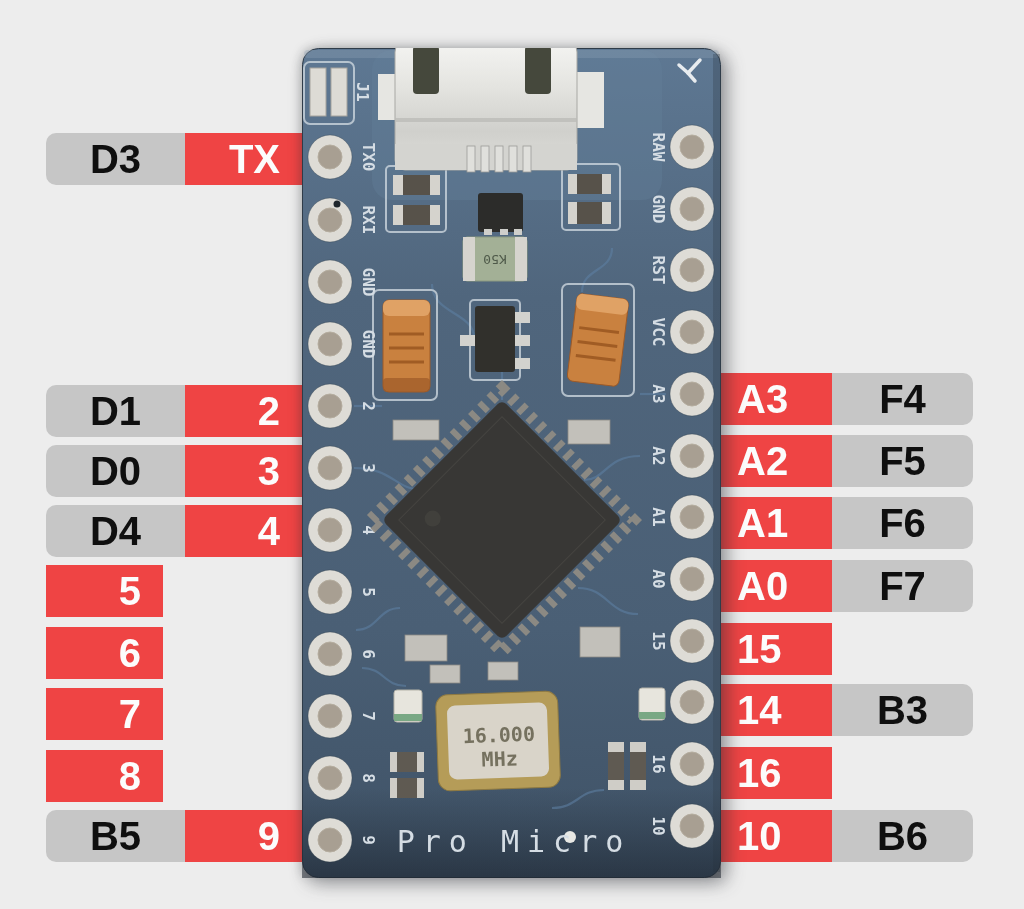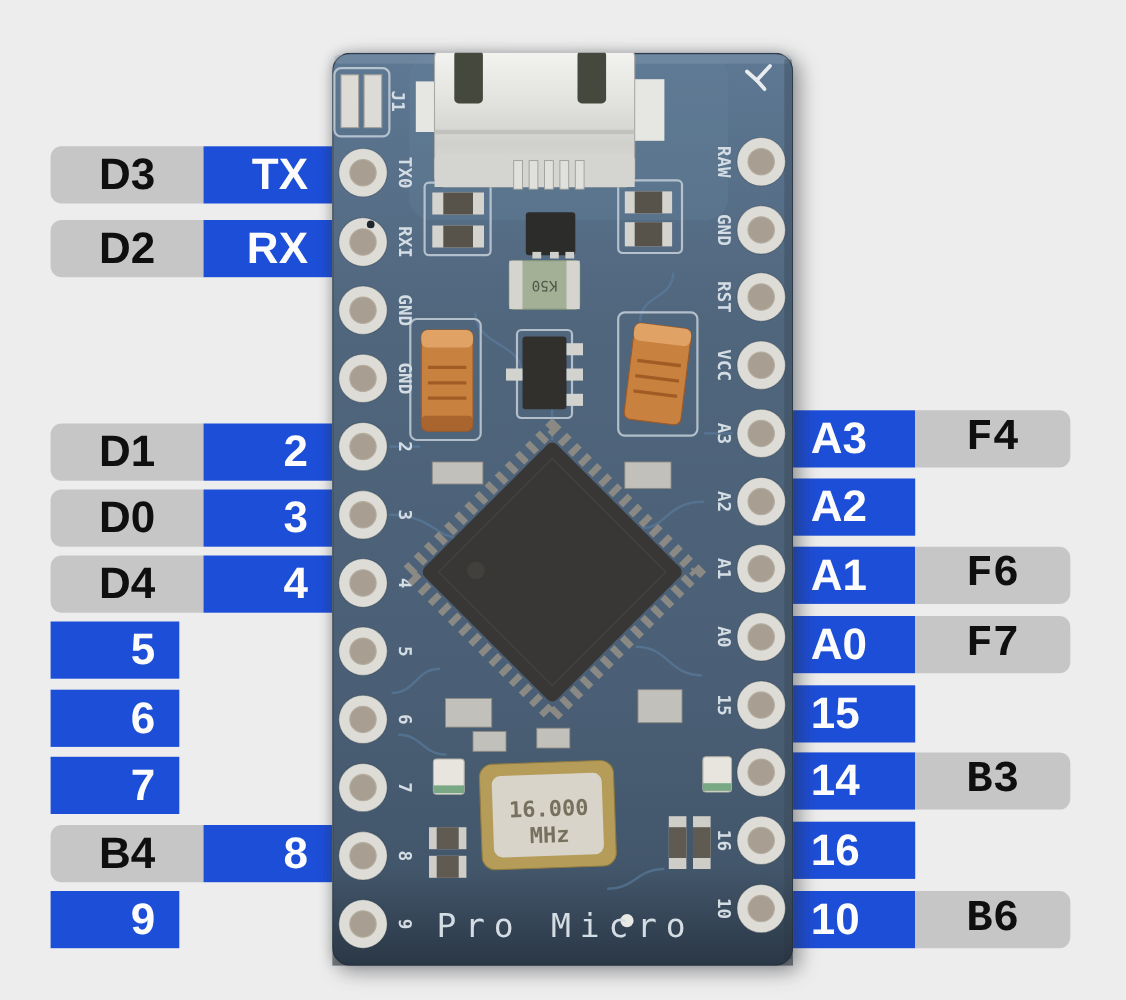--- a/index.html
+++ b/index.html
@@ -3,45 +3,41 @@
 <meta charset="utf-8">
 <style>
   html,body{margin:0;padding:0;background:#ededed;}
   #stage{position:relative;width:1024px;height:909px;background:#ededed;overflow:hidden;
          font-family:"Liberation Sans",sans-serif;}
   .pin-row{position:absolute;height:52px;display:flex;}
   .row-left{left:46px;width:260px;}
   .row-right{left:721px;width:252px;}
   .cell{line-height:52px;font-weight:bold;font-size:40px;box-sizing:border-box;}
   .port-gray{background:#c6c6c6;color:#0f0f0f;text-align:center;}
-  .pin-dark{background:#1d4ed8;color:#fcfcfc;}
+  .pin-dark{background:#ef4444;color:#fcfcfc;}
   .row-left .port-gray{width:139px;border-radius:10px 0 0 10px;}
   .row-left .pin-dark{width:117px;text-align:right;padding-right:22px;}
   .row-right .pin-dark{width:111px;text-align:left;padding-left:16px;}
-  .row-right .port-gray{width:141px;border-radius:0 10px 10px 0;font-family:Liberation Mono, monospace;}
+  .row-right .port-gray{width:141px;border-radius:0 10px 10px 0;}
   #board-svg{position:absolute;left:302px;top:48px;
              filter:drop-shadow(6px 5px 9px rgba(40,44,50,.42)) drop-shadow(-2px -1px 4px rgba(40,44,50,.22));}
   .silk{font-family:"DejaVu Sans Mono",monospace;font-weight:bold;font-size:16px;fill:#d5dde4;}
   .silk-big{font-family:"DejaVu Sans Mono",monospace;font-size:30px;letter-spacing:8px;fill:#d5dde4;}
   .xtal-text{font-family:"DejaVu Sans Mono",monospace;font-weight:bold;font-size:20px;fill:#75715f;}
   .fuse-text{font-family:"DejaVu Sans Mono",monospace;font-size:13px;fill:#4f5a4a;}
 </style>
 </head>
 <body>
 
 <div id="stage">
 
   <div class="pin-row row-left" style="top:133px">
     <div class="cell port-gray">D3</div>
     <div class="cell pin-dark">TX</div>
   </div>
-  <div class="pin-row row-left" style="top:200px">
-    <div class="cell port-gray">D2</div>
-    <div class="cell pin-dark">RX</div>
-  </div>
   <div class="pin-row row-left" style="top:385px">
     <div class="cell port-gray">D1</div>
     <div class="cell pin-dark">2</div>
   </div>
   <div class="pin-row row-left" style="top:445px">
     <div class="cell port-gray">D0</div>
     <div class="cell pin-dark">3</div>
   </div>
   <div class="pin-row row-left" style="top:505px">
     <div class="cell port-gray">D4</div>
@@ -50,33 +46,34 @@
   <div class="pin-row row-left" style="top:565px">
     <div class="cell pin-dark">5</div>
   </div>
   <div class="pin-row row-left" style="top:627px">
     <div class="cell pin-dark">6</div>
   </div>
   <div class="pin-row row-left" style="top:688px">
     <div class="cell pin-dark">7</div>
   </div>
   <div class="pin-row row-left" style="top:750px">
-    <div class="cell port-gray">B4</div>
     <div class="cell pin-dark">8</div>
   </div>
   <div class="pin-row row-left" style="top:810px">
+    <div class="cell port-gray">B5</div>
     <div class="cell pin-dark">9</div>
   </div>
 
   <div class="pin-row row-right" style="top:373px">
     <div class="cell pin-dark">A3</div>
     <div class="cell port-gray">F4</div>
   </div>
   <div class="pin-row row-right" style="top:435px">
     <div class="cell pin-dark">A2</div>
+    <div class="cell port-gray">F5</div>
   </div>
   <div class="pin-row row-right" style="top:497px">
     <div class="cell pin-dark">A1</div>
     <div class="cell port-gray">F6</div>
   </div>
   <div class="pin-row row-right" style="top:560px">
     <div class="cell pin-dark">A0</div>
     <div class="cell port-gray">F7</div>
   </div>
   <div class="pin-row row-right" style="top:623px">

